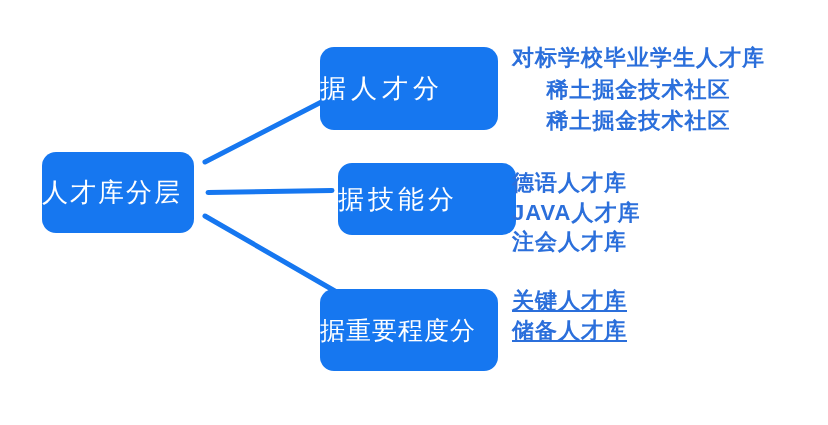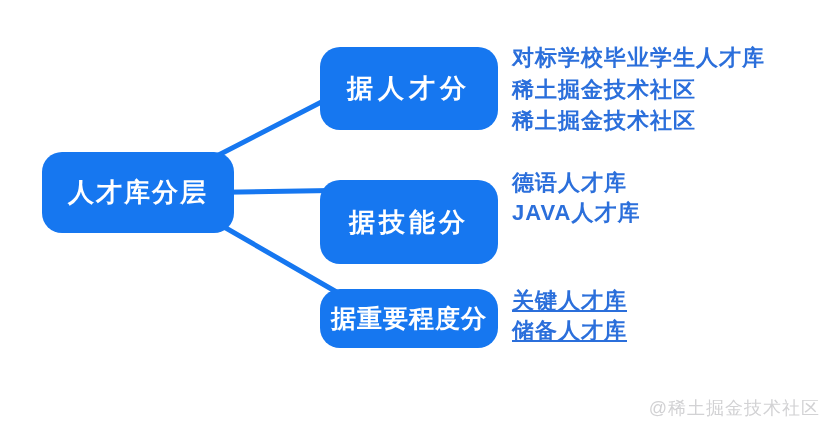--- a/index.html
+++ b/index.html
@@ -30,54 +30,53 @@
   }
   .conn {
     stroke: var(--connector);
     stroke-width: 5;
     stroke-linecap: round;
   }
   .node {
     position: absolute;
     z-index: 2;
     background: var(--node-fill);
-    border-radius: 20px;
+    border-radius: 14px;
     color: var(--node-text);
-    font-weight: bold;
+    font-weight: normal;
     display: flex;
     align-items: center;
-    justify-content: center;
     text-align: center;
   }
   .node-root {
     left: 42px; top: 152px;
-    width: 192px; height: 81px;
+    width: 152px; height: 81px;
     font-size: 26px;
     letter-spacing: 2px;
   }
   .node-branch {
     left: 320px;
     width: 178px;
     font-size: 26px;
   }
   .node-b1 { top: 47px;  height: 83px; letter-spacing: 5px; }
-  .node-b2 { top: 180px; height: 84px; letter-spacing: 4px; }
-  .node-b3 { top: 289px; height: 59px; font-size: 25px; letter-spacing: 1px; }
+  .node-b2 { top: 163px; height: 72px; letter-spacing: 4px; margin-left: 18px; }
+  .node-b3 { top: 289px; height: 82px; font-size: 25px; letter-spacing: 1px; }
   .leaf-group {
     position: absolute;
     left: 512px;
     z-index: 2;
     color: var(--leaf-text);
     font-weight: bold;
     font-size: 22px;
     letter-spacing: 1px;
     white-space: nowrap;
   }
   .leaf-group-1 { top: 42px;  }
-  .leaf-group-1 .leaf { line-height: 31.5px; }
+  .leaf-group-1 .leaf { line-height: 31.5px; text-align: center; }
   .leaf-group-2 { top: 168px; }
   .leaf-group-2 .leaf { line-height: 29.7px; }
   .leaf-group-3 { top: 286px; text-decoration: underline; }
   .leaf-group-3 .leaf { line-height: 30px; }
   .watermark {
     position: absolute;
     right: 8px;
     bottom: 5px;
     z-index: 2;
     color: var(--watermark);
@@ -114,22 +113,22 @@
 
   <div class="leaf-group leaf-group-1">
     <div class="leaf">对标学校毕业学生人才库</div>
     <div class="leaf">稀土掘金技术社区</div>
     <div class="leaf">稀土掘金技术社区</div>
   </div>
 
   <div class="leaf-group leaf-group-2">
     <div class="leaf">德语人才库</div>
     <div class="leaf">JAVA人才库</div>
+    <div class="leaf">注会人才库</div>
   </div>
 
   <div class="leaf-group leaf-group-3">
     <div class="leaf">关键人才库</div>
     <div class="leaf">储备人才库</div>
   </div>
 
-  <div class="watermark">@稀土掘金技术社区</div>
 
 </div>
 
 </body></html>

